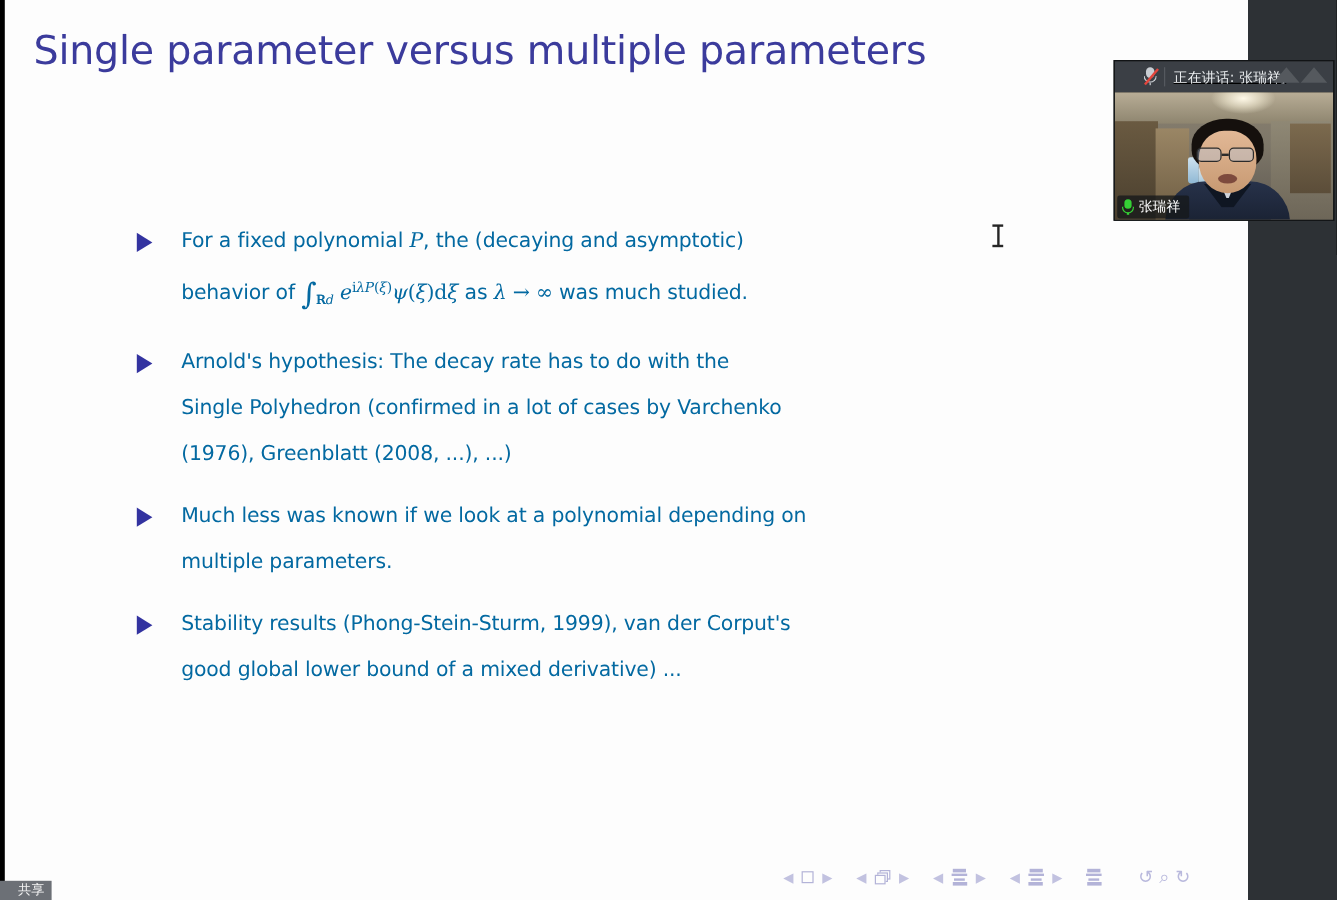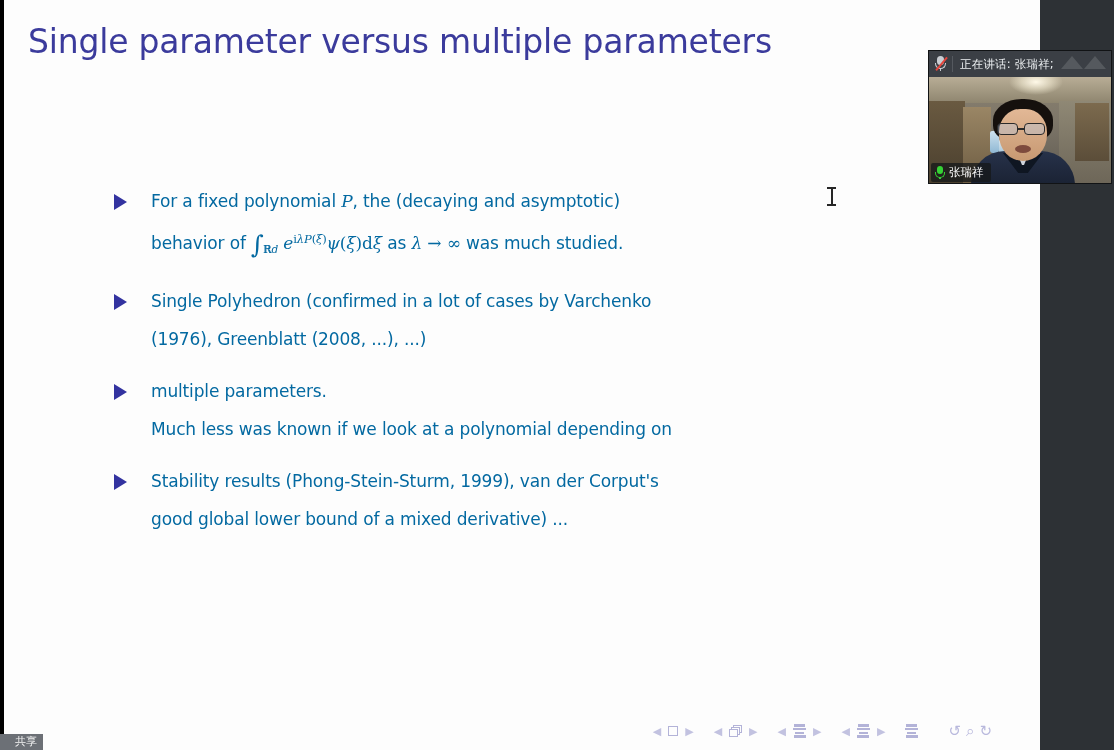--- a/index.html
+++ b/index.html
@@ -172,21 +172,22 @@
     border: 1px solid #111315;
     overflow: hidden;
   }
 
   #video-header {
     position: relative;
     height: 26px;
     background: #3b3f45;
     display: flex;
     align-items: center;
-    padding-left: 5px;
+    padding-left: 23px;
+    text-decoration: underline;
   }
   #video-header .divider {
     width: 1px; height: 16px; background: #55595f; margin: 0 7px 0 5px;
   }
   #speaking-label {
     font-family: "DejaVu Sans", sans-serif;
     font-size: 11.5px;
     color: #eceff1;
     white-space: nowrap;
     letter-spacing: 0.2px;
@@ -343,28 +344,29 @@
     <div id="bullets">
 
       <div class="bullet">
         <span class="bullet-marker"></span>
         <span class="btext"><span>For a fixed polynomial </span><span class="mi">P</span><span>, the (decaying and asymptotic)</span></span>
         <span class="btext"><span>behavior of </span><span class="intg">∫</span><span class="sub bb">R</span><span class="sub mi">d</span><span>&nbsp;</span><span class="mi">e</span><span class="sup mup">i</span><span class="sup mgr">λ</span><span class="sup mi">P</span><span class="sup mup">(</span><span class="sup mgr">ξ</span><span class="sup mup">)</span><span class="mgr">ψ</span><span class="mup">(</span><span class="mgr">ξ</span><span class="mup">)</span><span class="mup">d</span><span class="mgr">ξ</span><span> as </span><span class="mgr">λ</span><span>&nbsp;</span><span class="mup">→</span><span>&nbsp;</span><span class="mup">∞</span><span> was much studied.</span></span>
       </div>
 
       <div class="bullet">
         <span class="bullet-marker"></span>
+        <span class="btext">Arnold's hypothesis: The decay rate has to do with the</span>
         <span class="btext">Single Polyhedron (confirmed in a lot of cases by Varchenko</span>
         <span class="btext">(1976), Greenblatt (2008, ...), ...)</span>
       </div>
 
       <div class="bullet">
         <span class="bullet-marker"></span>
+        <span class="btext">Much less was known if we look at a polynomial depending on</span>
         <span class="btext">multiple parameters.</span>
-        <span class="btext">Much less was known if we look at a polynomial depending on</span>
       </div>
 
       <div class="bullet">
         <span class="bullet-marker"></span>
         <span class="btext">Stability results (Phong-Stein-Sturm, 1999), van der Corput's</span>
         <span class="btext">good global lower bound of a mixed derivative) ...</span>
       </div>
 
     </div>
 

